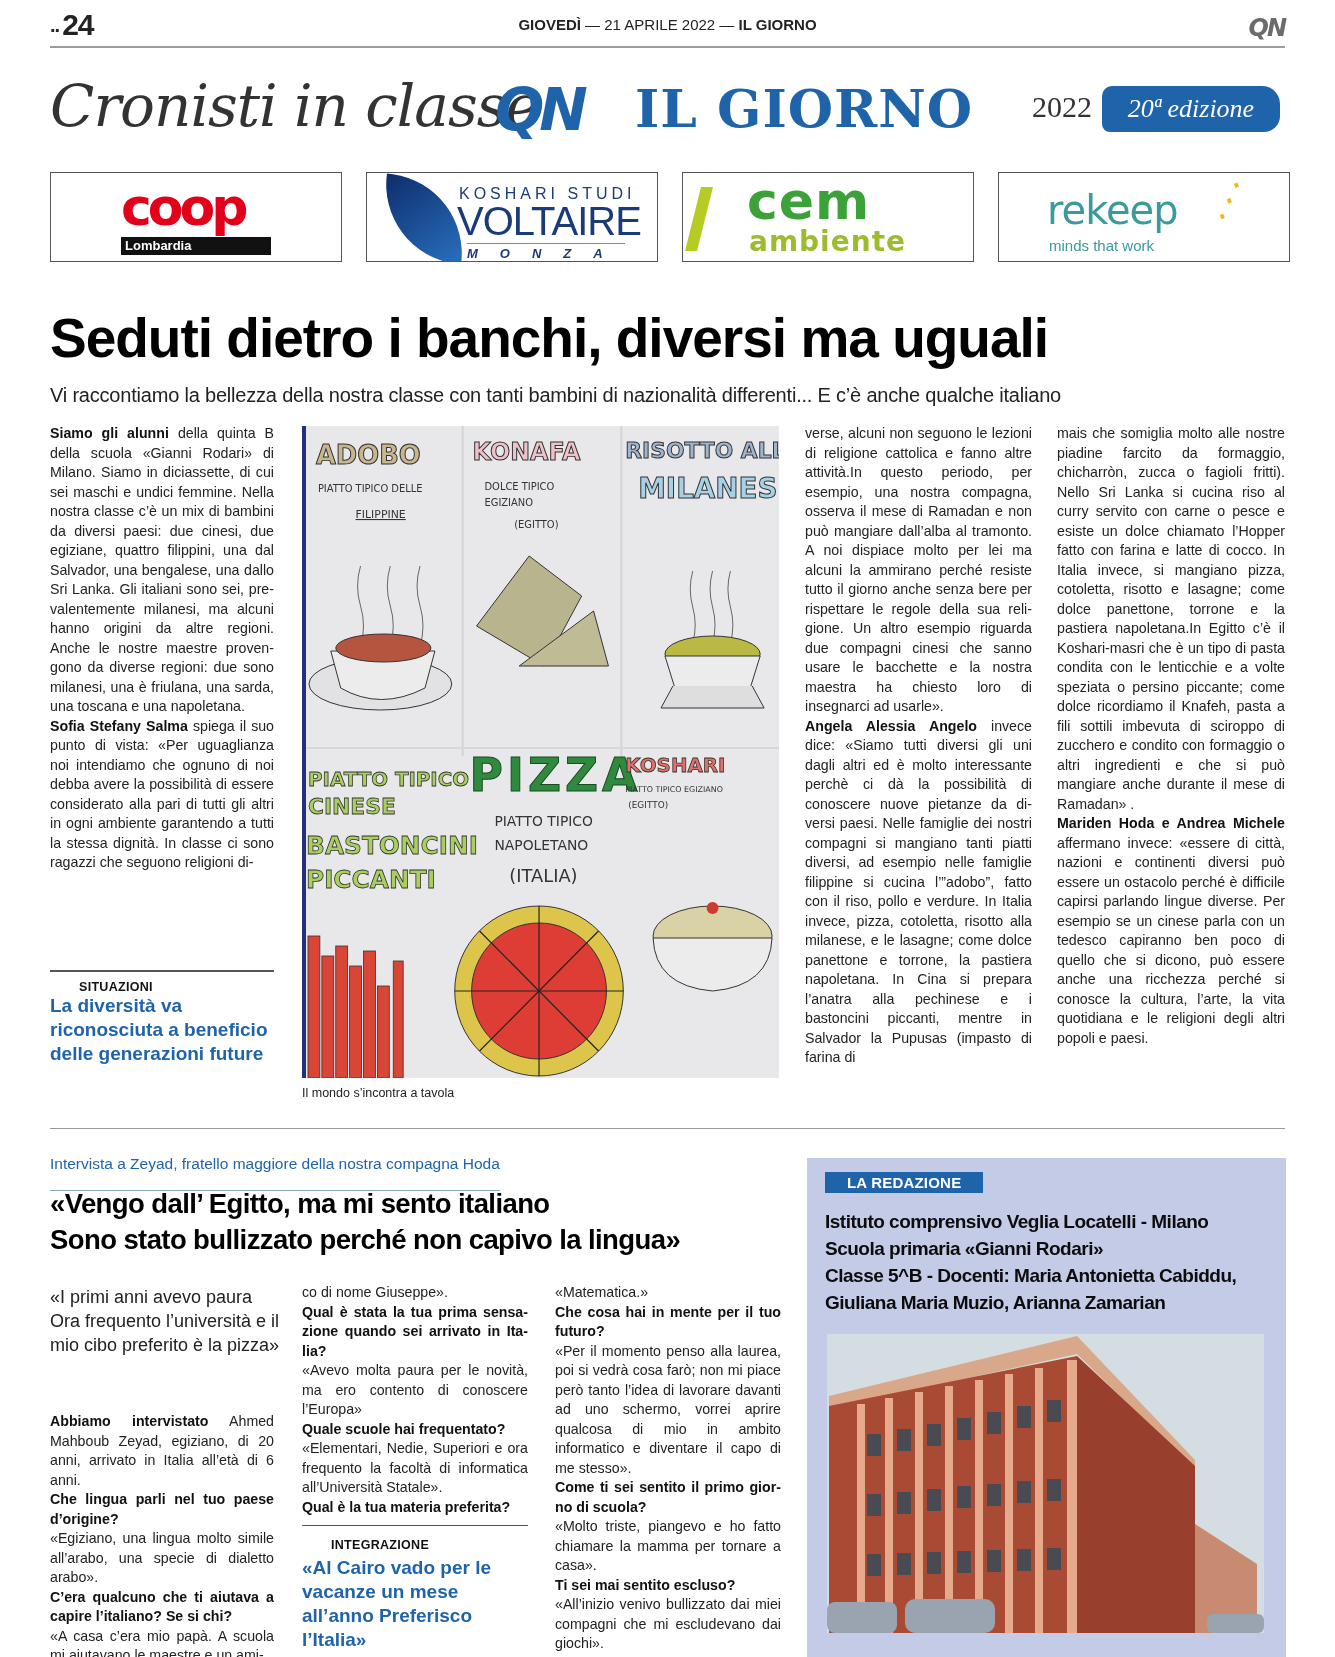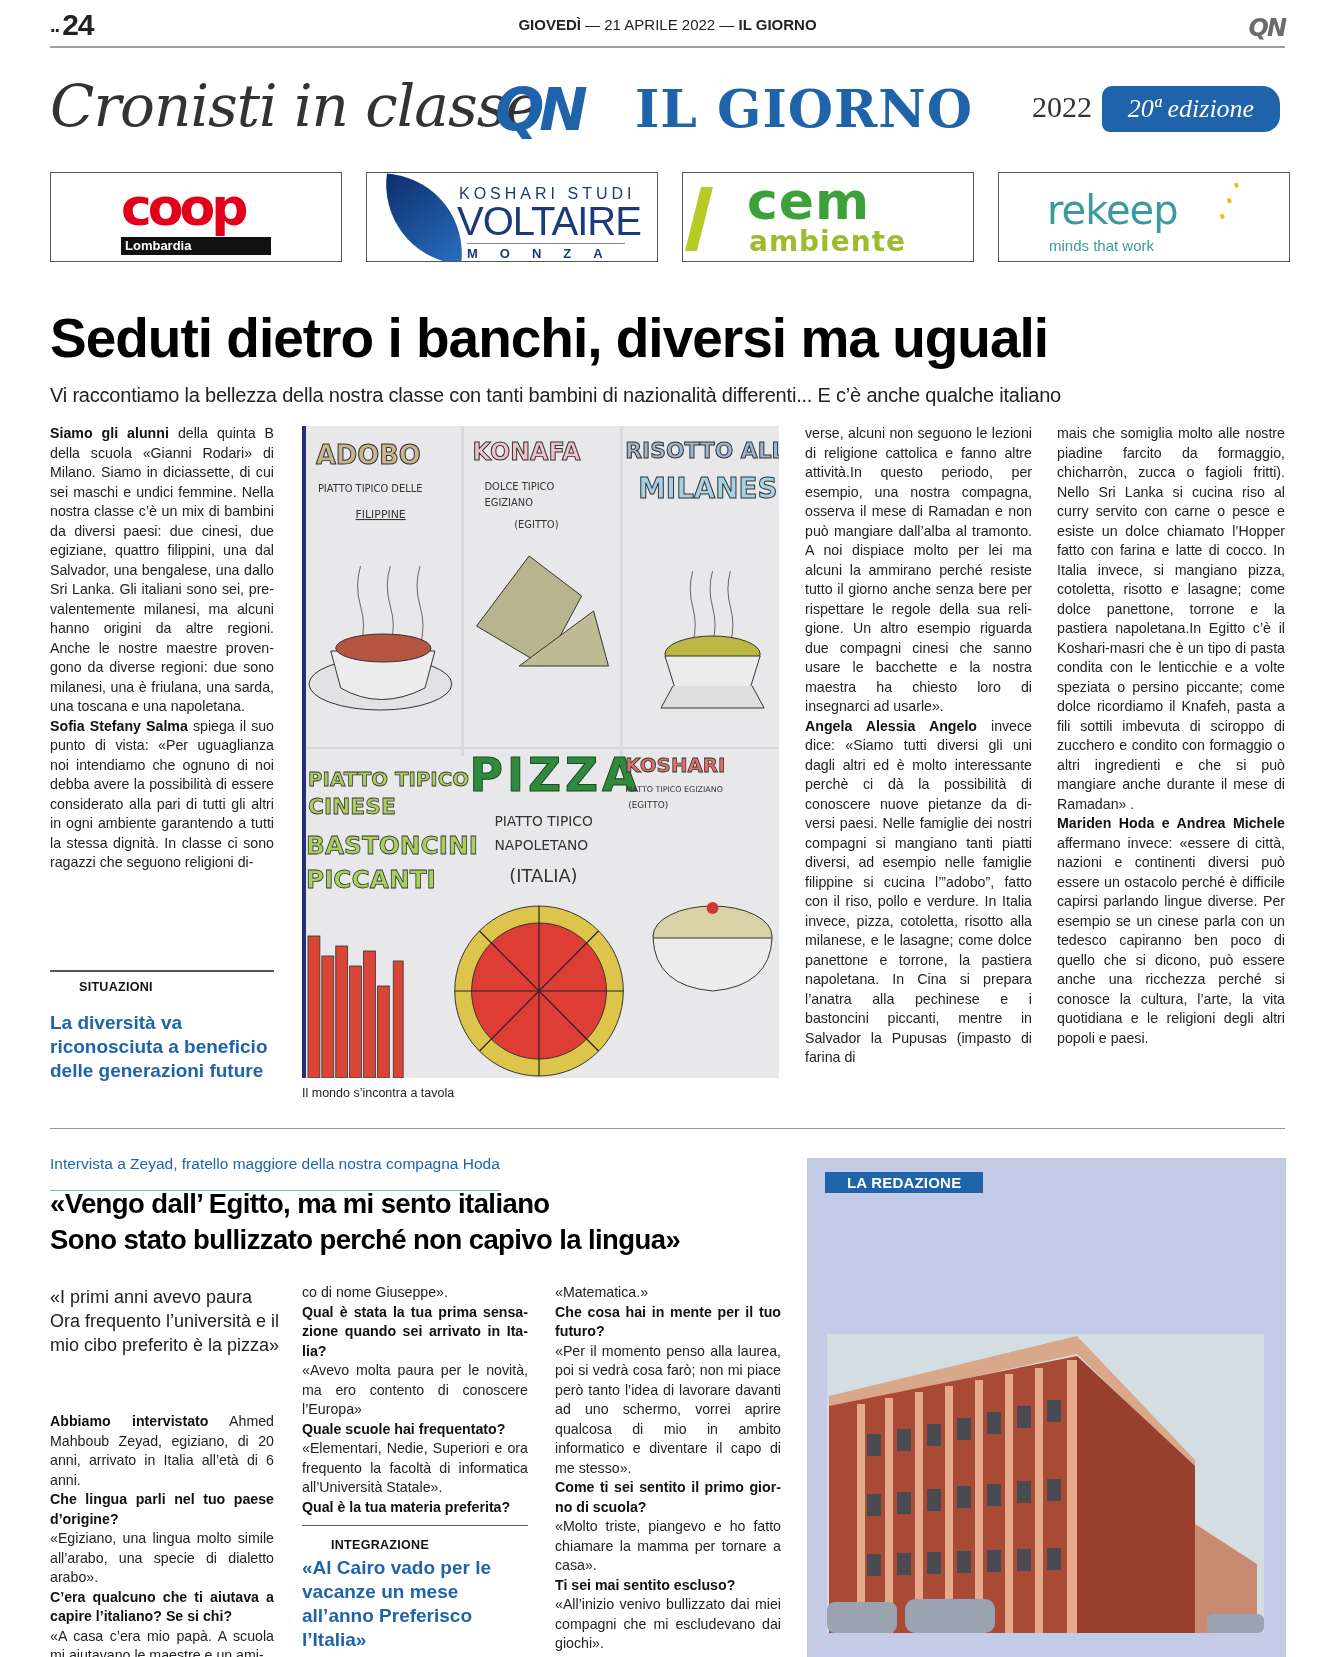--- a/index.html
+++ b/index.html
@@ -23,21 +23,21 @@
   .edition { position: absolute; left: 1052px; top: 14px; width: 178px; height: 46px; background: #1f64ab; border-radius: 10px 18px 16px 8px; color: #fff; font-family: "Liberation Serif", serif; font-style: italic; font-size: 26px; text-align: center; line-height: 46px; }
 
   
   .sponsors { position: absolute; left: 50px; top: 172px; width: 1240px; height: 90px; display: flex; justify-content: space-between; }
   .sponsor { width: 292px; height: 90px; border: 1px solid #555; background: #fff; position: relative; overflow: hidden; }
   .coop-logo { position: absolute; left: 70px; top: 8px; font-family: "DejaVu Sans", sans-serif; font-weight: bold; font-size: 52px; color: #e2001a; letter-spacing: -4px; line-height: 52px; }
   .coop-sub { position: absolute; left: 70px; top: 64px; width: 150px; height: 18px; background: #111; color: #fff; font-size: 13px; font-weight: bold; padding-left: 4px; line-height: 18px; }
   .voltaire-leaf { position: absolute; left: 14px; top: 6px; width: 86px; height: 80px; background: linear-gradient(135deg, #0d2e6b, #2a6fc0); border-radius: 0 80px 0 80px; transform: rotate(8deg); }
   .voltaire-top { position: absolute; left: 92px; top: 12px; font-size: 16px; letter-spacing: 4px; color: #1a3a78; }
   .voltaire-name { position: absolute; left: 90px; top: 26px; font-size: 40px; color: #1a3a78; letter-spacing: -1px; }
-  .voltaire-city { position: absolute; left: 100px; top: 70px; font-size: 13px; font-weight: bold; letter-spacing: 22px; color: #1a3a78; border-top: 1px solid #889; padding-top: 2px; }
+  .voltaire-city { position: absolute; left: 100px; top: 70px; font-size: 13px; font-style: italic; font-weight: bold; letter-spacing: 22px; color: #1a3a78; border-top: 1px solid #889; padding-top: 2px; }
   .cem-mark { position: absolute; left: 10px; top: 14px; width: 40px; height: 64px; border-left: 12px solid #b6cb24; transform: skewX(-14deg); }
   .cem-name { position: absolute; left: 64px; top: 0px; font-family: "DejaVu Sans", sans-serif; font-weight: bold; font-size: 52px; color: #3da13a; letter-spacing: 1px; line-height: 56px; }
   .cem-sub { position: absolute; left: 66px; top: 52px; font-family: "DejaVu Sans", sans-serif; font-weight: bold; font-size: 28px; color: #9cbc2e; letter-spacing: 1px; }
   .rekeep-name { position: absolute; left: 48px; top: 14px; font-family: "DejaVu Sans", sans-serif; font-size: 40px; color: #3a9a9c; letter-spacing: -1px; }
   .rekeep-rays { position: absolute; left: 212px; top: 6px; font-size: 36px; color: #f0b81c; transform: rotate(-20deg); }
   .rekeep-sub { position: absolute; left: 50px; top: 64px; font-size: 15px; color: #3a9a9c; }
 
   
   .headline { position: absolute; left: 50px; top: 306px; font-family: "Liberation Sans", sans-serif; font-weight: bold; font-size: 55px; color: #000; letter-spacing: -1px; }
   .subhead { position: absolute; left: 50px; top: 384px; font-size: 20px; color: #222; letter-spacing: -0.2px; }
@@ -45,21 +45,21 @@
   
   .col { position: absolute; font-family: "Liberation Sans", sans-serif; font-size: 14.2px; line-height: 19.5px; color: #222; text-align: justify; hyphens: manual; }
   .col b { font-weight: bold; color: #111; }
   .col p { margin: 0; }
   .col-1 { left: 50px; top: 424px; width: 224px; }
   .col-3 { left: 805px; top: 424px; width: 227px; }
   .col-4 { left: 1057px; top: 424px; width: 228px; }
 
   .side-box { position: absolute; left: 50px; top: 970px; width: 224px; border-top: 2px solid #555; padding-top: 8px; }
   .kicker { font-size: 12.5px; font-weight: bold; color: #111; letter-spacing: 0.3px; margin-left: 29px; }
-  .side-title { font-size: 19px; font-weight: bold; color: #1f64ab; line-height: 24px; margin-top: 17px; }
+  .side-title { font-size: 19px; font-weight: bold; color: #1f64ab; line-height: 24px; margin-top: 0; }
 
   
   .drawing { position: absolute; left: 302px; top: 426px; width: 477px; height: 652px; background: #e9e8ea; border-left: 4px solid #24307a; overflow: hidden; }
   .drawing svg { width: 100%; height: 100%; }
   .caption { position: absolute; left: 302px; top: 1086px; font-size: 12.5px; color: #222; }
 
   
   .hsep { position: absolute; left: 50px; top: 1128px; width: 1235px; height: 1px; background: #999; }
 
   
@@ -246,20 +246,26 @@
   <p><b>Che cosa hai in mente per il tuo futuro?</b></p>
   <p>«Per il momento penso alla lau­rea, poi si vedrà cosa farò; non mi piace però tanto l’idea di lavorare davanti ad uno schermo, vorrei aprire qualcosa di mio in ambito informatico e diventare il capo di me stesso».</p>
   <p><b>Come ti sei sentito il primo gior­no di scuola?</b></p>
   <p>«Molto triste, piangevo e ho fatto chiamare la mamma per tornare a casa».</p>
   <p><b>Ti sei mai sentito escluso?</b></p>
   <p>«All’inizio venivo bullizzato dai miei compagni che mi escludeva­no dai giochi».</p>
 </div>
 
 <div class="redazione">
   <div class="red-badge">LA REDAZIONE</div>
+  <div class="red-text">
+    <div>Istituto comprensivo Veglia Locatelli - Milano</div>
+    <div>Scuola primaria «Gianni Rodari»</div>
+    <div>Classe 5^B - Docenti: Maria Antonietta Cabiddu,</div>
+    <div>Giuliana Maria Muzio, Arianna Zamarian</div>
+  </div>
   <div class="red-photo">
     <svg viewBox="0 0 437 299" preserveAspectRatio="none">
       <rect x="0" y="0" width="437" height="299" fill="#d3dde2"></rect>
       <polygon points="2,62 250,2 368,126 368,135 250,20 2,75" fill="#d9a88a"></polygon>
       <polygon points="2,72 250,22 250,299 2,299" fill="#a94a35"></polygon>
       <polygon points="250,22 368,132 368,299 250,299" fill="#983f2d"></polygon>
       <g fill="#e7a98c">
         <rect x="30" y="70" width="8" height="229"></rect>
           <rect x="58" y="64" width="8" height="235"></rect>
           <rect x="88" y="58" width="8" height="241"></rect>

